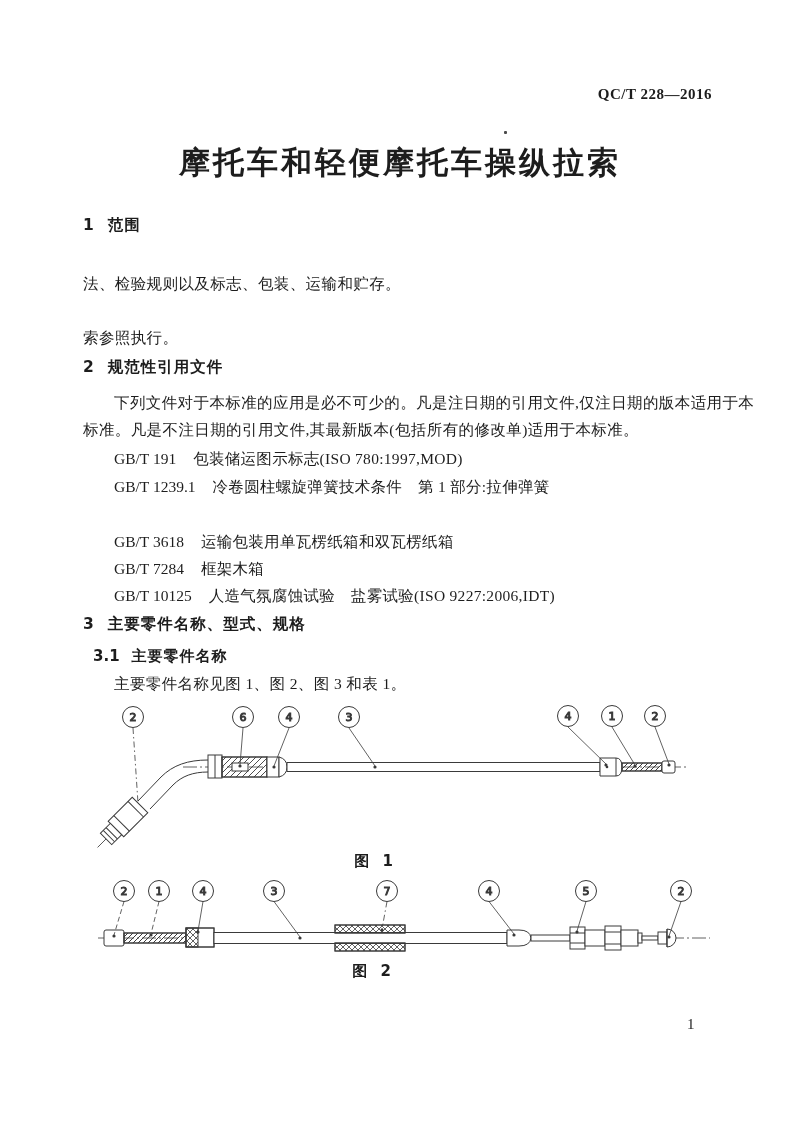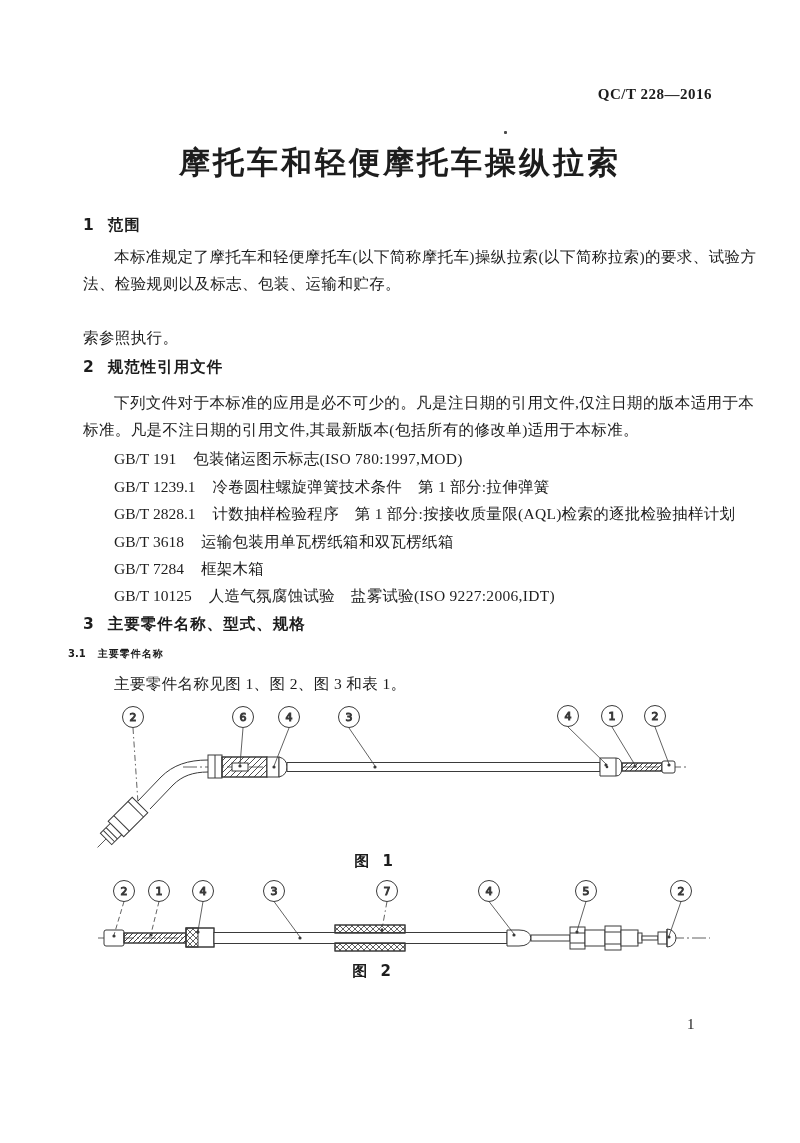--- a/index.html
+++ b/index.html
@@ -18,22 +18,22 @@
     top:142px;left:0;width:800px;text-align:center;
     font-family:"DejaVu Sans","Liberation Sans",sans-serif;
     font-size:31px;font-weight:bold;letter-spacing:3px;margin:0;
   }
   .h-sec{
     left:83px;font-family:"DejaVu Sans","Liberation Sans",sans-serif;
     font-size:15.5px;font-weight:bold;letter-spacing:1px;
   }
   .h-sec .hnum{margin-right:14px;letter-spacing:0;}
   .h-sub{
-    left:68px;font-family:"DejaVu Sans","Liberation Sans",sans-serif;
-    font-size:10px;font-weight:bold;letter-spacing:1px;
+    left:93px;font-family:"DejaVu Sans","Liberation Sans",sans-serif;
+    font-size:15px;font-weight:bold;letter-spacing:1px;
   }
   .h-sub .hnum{margin-right:12px;letter-spacing:0;}
   .bodyline{left:83px;font-size:15.5px;letter-spacing:.4px;}
   .indent{left:114px;}
   .ref-line{left:114px;font-size:15.5px;letter-spacing:.3px;font-family:Liberation Serif, serif;}
   .ref-code{margin-right:17px;letter-spacing:0;}
   .fig-caption{
     width:100px;text-align:right;
     font-family:"DejaVu Sans","Liberation Sans",sans-serif;
     font-size:15px;font-weight:bold;letter-spacing:4px;
@@ -51,38 +51,34 @@
 
 <div class="page">
 
   <div class="abs doc-number">QC/T 228—2016</div>
   <div class="abs speck"></div>
   <h1 class="abs doc-title">摩托车和轻便摩托车操纵拉索</h1>
 
   <div class="abs h-sec" style="top:215px">
     <span class="hnum">1</span><span>范围</span>
   </div>
-  <div class="abs bodyline indent" style="top:247px">本标准规定了摩托车和轻便摩托车(以下简称摩托车)操纵拉索(以下简称拉索)的要求、试验方</div>
   <div class="abs bodyline" style="top:274px">法、检验规则以及标志、包装、运输和贮存。</div>
   <div class="abs bodyline" style="top:328px">索参照执行。</div>
 
   <div class="abs h-sec" style="top:357px">
     <span class="hnum">2</span><span>规范性引用文件</span>
   </div>
   <div class="abs bodyline" style="top:420px">标准。凡是不注日期的引用文件,其最新版本(包括所有的修改单)适用于本标准。</div>
   <div class="abs bodyline indent" style="top:393px">下列文件对于本标准的应用是必不可少的。凡是注日期的引用文件,仅注日期的版本适用于本</div>
 
   <div class="abs ref-line" style="top:449px">
     <span class="ref-code">GB/T 191</span><span>包装储运图示标志(ISO 780:1997,MOD)</span>
   </div>
   <div class="abs ref-line" style="top:477px">
     <span class="ref-code">GB/T 1239.1</span><span>冷卷圆柱螺旋弹簧技术条件　第 1 部分:拉伸弹簧</span>
-  </div>
-  <div class="abs ref-line" style="top:504px">
-    <span class="ref-code">GB/T 2828.1</span><span>计数抽样检验程序　第 1 部分:按接收质量限(AQL)检索的逐批检验抽样计划</span>
   </div>
   <div class="abs ref-line" style="top:532px">
     <span class="ref-code">GB/T 3618</span><span>运输包装用单瓦楞纸箱和双瓦楞纸箱</span>
   </div>
   <div class="abs ref-line" style="top:559px">
     <span class="ref-code">GB/T 7284</span><span>框架木箱</span>
   </div>
   <div class="abs ref-line" style="top:586px">
     <span class="ref-code">GB/T 10125</span><span>人造气氛腐蚀试验　盐雾试验(ISO 9227:2006,IDT)</span>
   </div>

